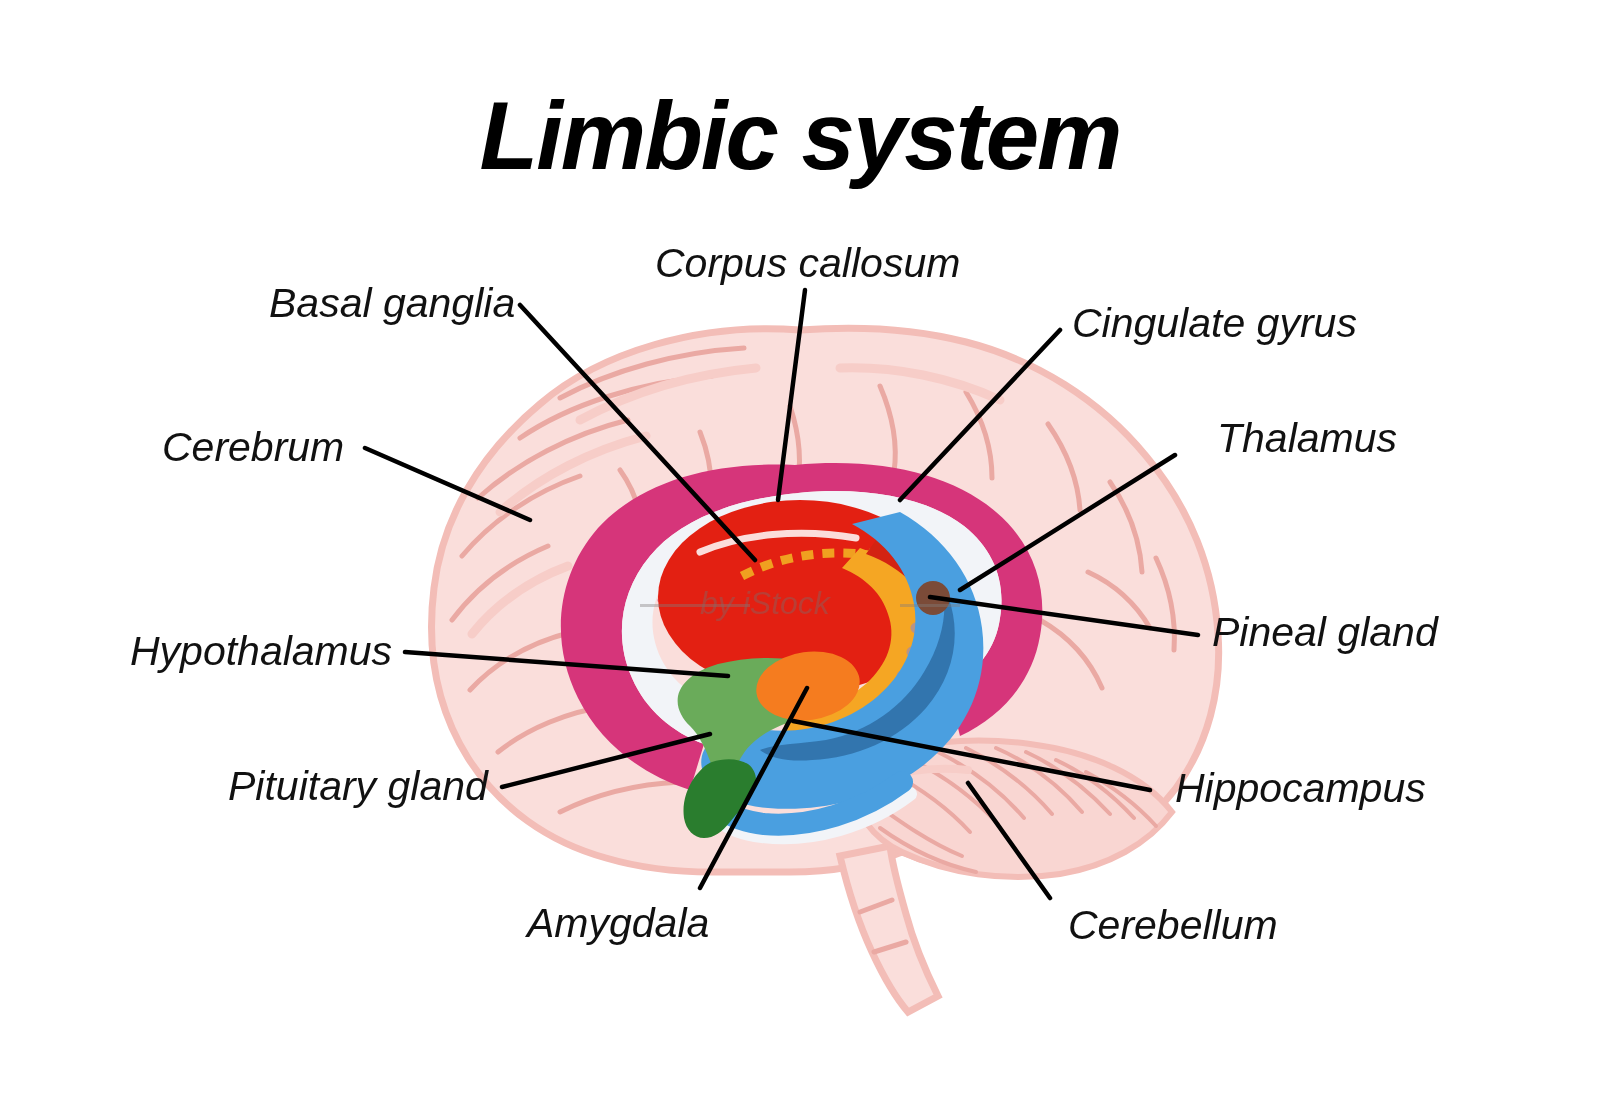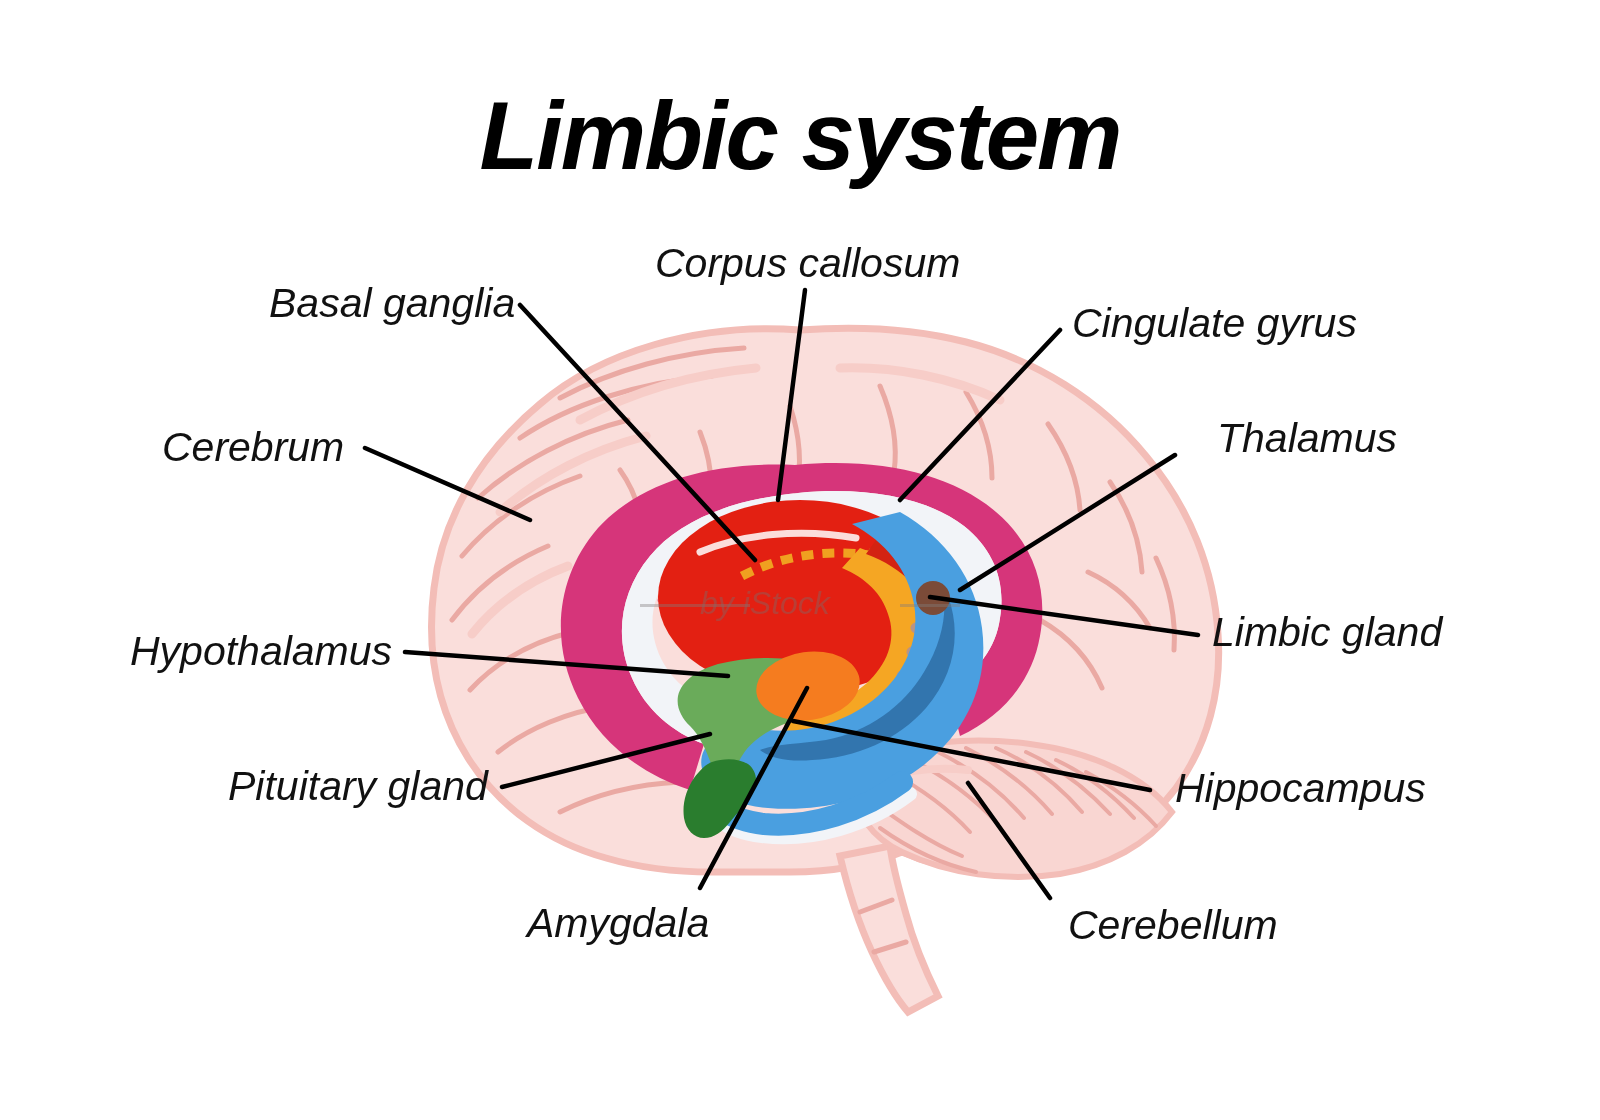--- a/index.html
+++ b/index.html
@@ -306,21 +306,21 @@
   <div class="wm-rule" style="left:640px; top:604px; width:110px;"></div>
   <div class="wm-rule" style="left:900px; top:604px; width:60px;"></div>
   <div class="wm-istock">by iStock</div>
 
   <div id="labels-layer">
       <div class="label" style="left: 245px; top: 283px; color: rgb(17, 17, 17); margin-left: 24px;">Basal ganglia</div>
       <div class="label" style="left: 655px; top: 243px; color: rgb(17, 17, 17); text-align: right;">Corpus callosum</div>
       <div class="label" style="left: 1072px; top: 303px; color: rgb(17, 17, 17);">Cingulate gyrus</div>
       <div class="label" style="left: 162px; top: 427px; color: rgb(17, 17, 17);">Cerebrum</div>
       <div class="label" style="left: 1185px; top: 418px; color: rgb(17, 17, 17); margin-left: 32px;">Thalamus</div>
-      <div class="label" style="left: 1212px; top: 612px; color: rgb(17, 17, 17);">Limbic gland</div>
+      <div class="label" style="left: 1212px; top: 612px; color: rgb(17, 17, 17);">Pineal gland</div>
       <div class="label" style="left: 130px; top: 631px; color: rgb(17, 17, 17);">Hypothalamus</div>
       <div class="label" style="left: 228px; top: 766px; color: rgb(17, 17, 17);">Pituitary gland</div>
       <div class="label" style="left: 1163px; top: 768px; color: rgb(17, 17, 17); margin-left: 12px;">Hippocampus</div>
       <div class="label" style="left: 527px; top: 903px; color: rgb(17, 17, 17);">Amygdala</div>
       <div class="label" style="left: 1062px; top: 905px; color: rgb(17, 17, 17); margin-left: 6px;">Cerebellum</div>
     </div>
 
 </div>
 
 </body></html>

